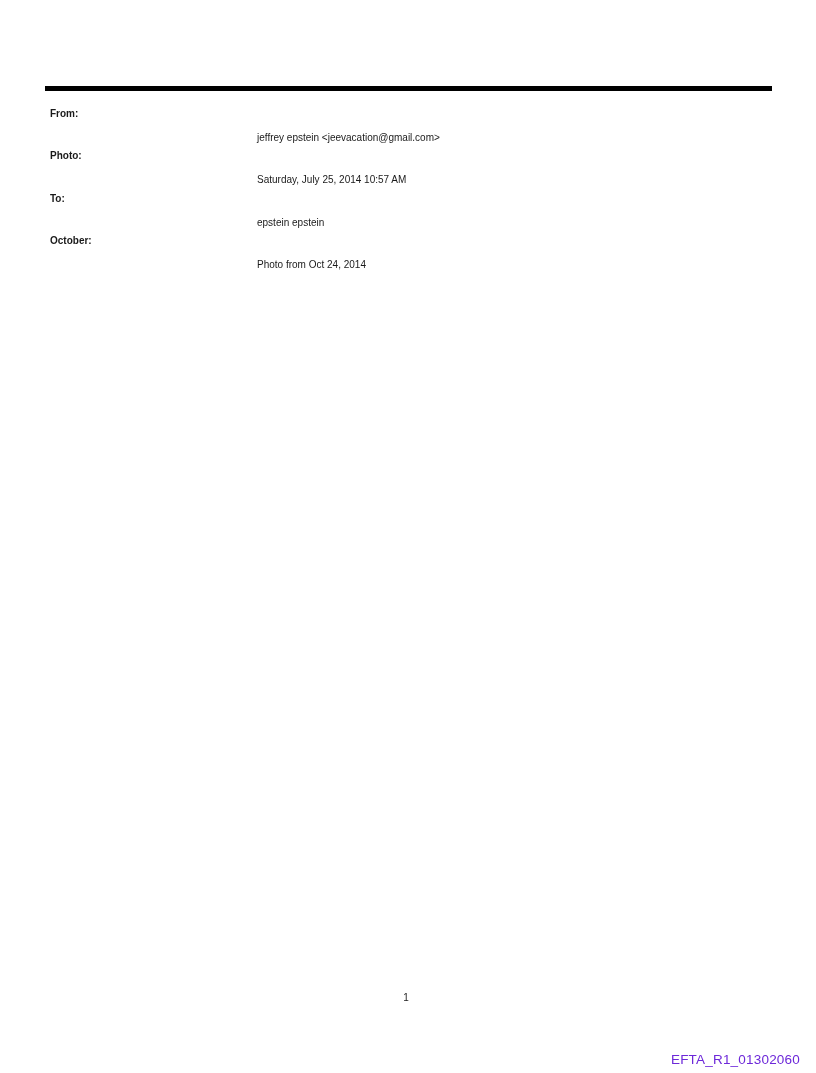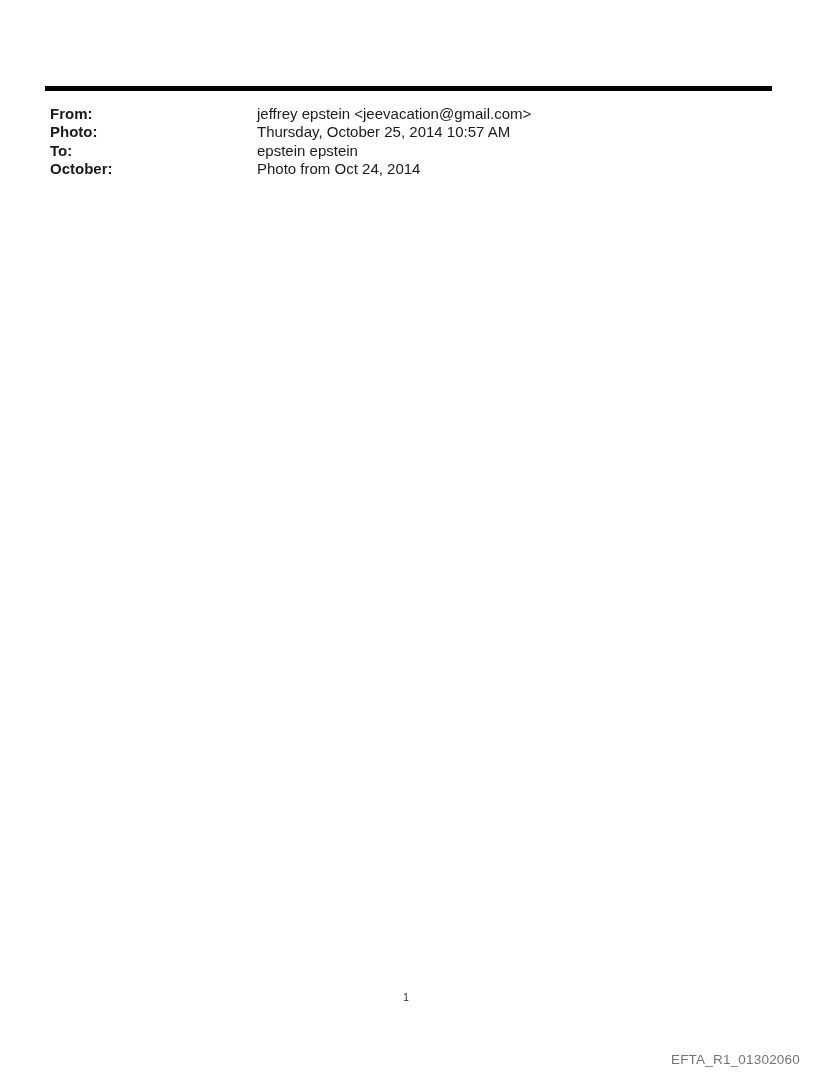--- a/index.html
+++ b/index.html
@@ -22,68 +22,69 @@
     top: 86px;
     width: 727px;
     height: 5px;
     background: #000000;
   }
   .email-header {
     position: absolute;
     left: 50px;
     top: 105px;
     width: 722px;
-    font-size: 15px;
+    font-size: 10px;
     line-height: 18.3px;
   }
   .field-row {
     display: flex;
   }
   .field-label {
     width: 207px;
     flex: 0 0 207px;
     font-weight: bold;
   }
   .field-value {
     flex: 1;
     white-space: pre;
+    margin-top: 24px;
   }
   .page-number {
     position: absolute;
     top: 992px;
     left: 0;
     width: 812px;
     text-align: center;
     font-size: 10px;
     color: #222222;
   }
   .bates-stamp {
     position: absolute;
     top: 1052px;
     right: 16px;
     font-size: 13.5px;
     letter-spacing: 0.2px;
-    color: #737373;
+    color: #6d28d9;
   }
 </style>
 </head>
 <body>
 
 <div class="page">
 
   <div class="top-rule"></div>
 
   <div class="email-header">
     <div class="field-row">
       <span class="field-label">From:</span>
       <span class="field-value">jeffrey epstein &lt;jeevacation@gmail.com&gt;</span>
     </div>
     <div class="field-row">
       <span class="field-label">Photo:</span>
-      <span class="field-value">Thursday, October 25, 2014 10:57 AM</span>
+      <span class="field-value">Saturday, July 25, 2014 10:57 AM</span>
     </div>
     <div class="field-row">
       <span class="field-label">To:</span>
       <span class="field-value">epstein epstein</span>
     </div>
     <div class="field-row">
       <span class="field-label">October:</span>
       <span class="field-value">Photo from Oct 24, 2014</span>
     </div>
   </div>

